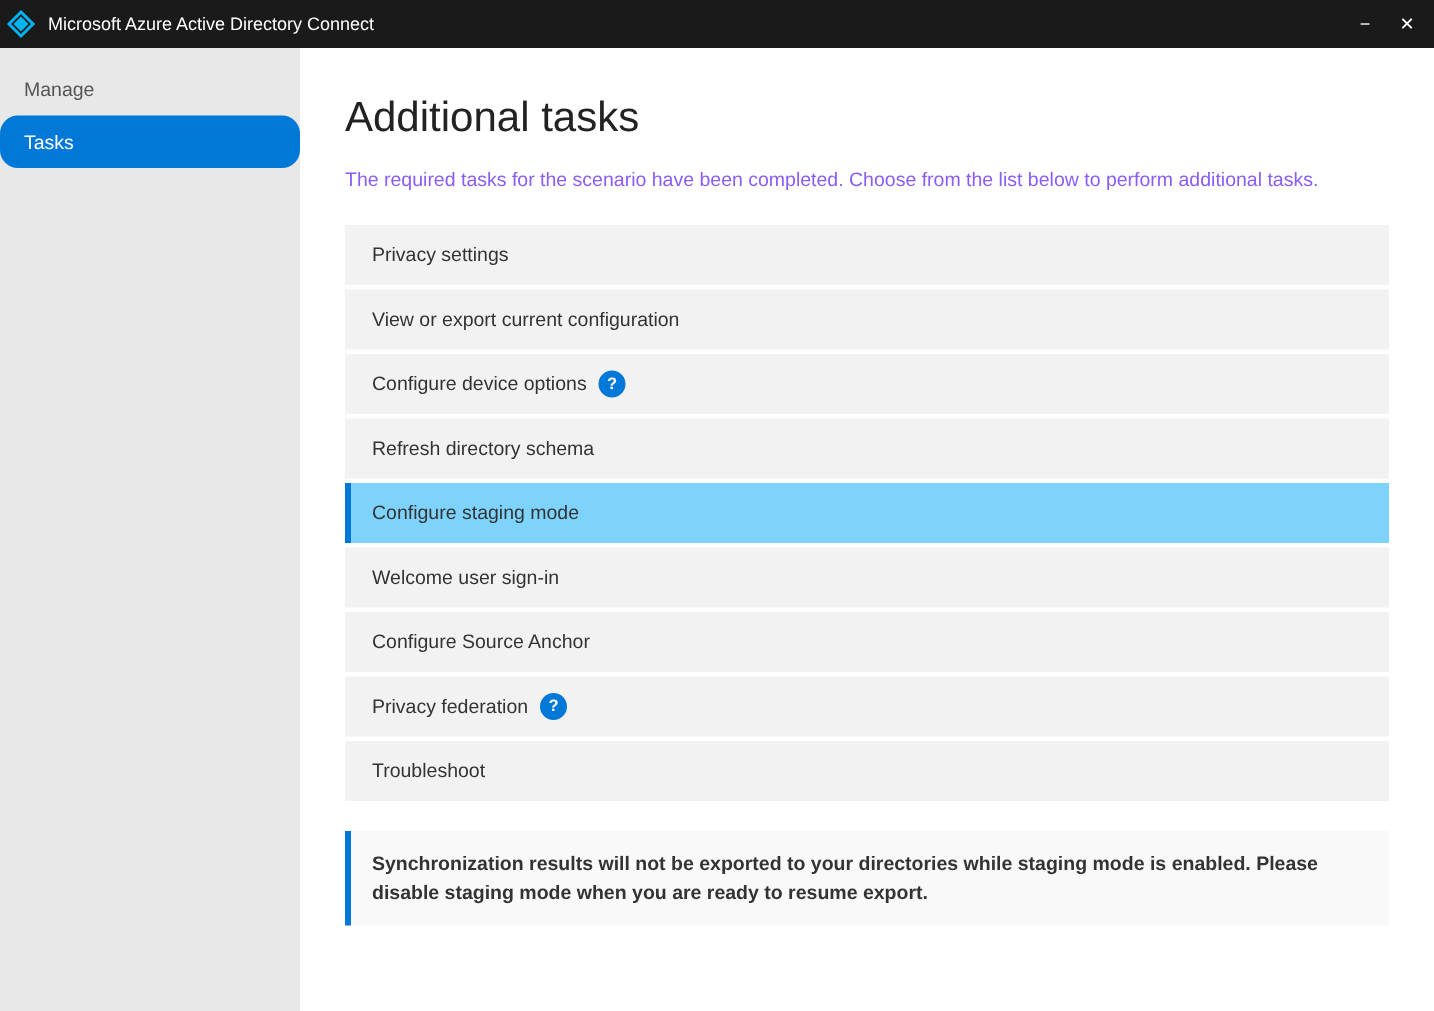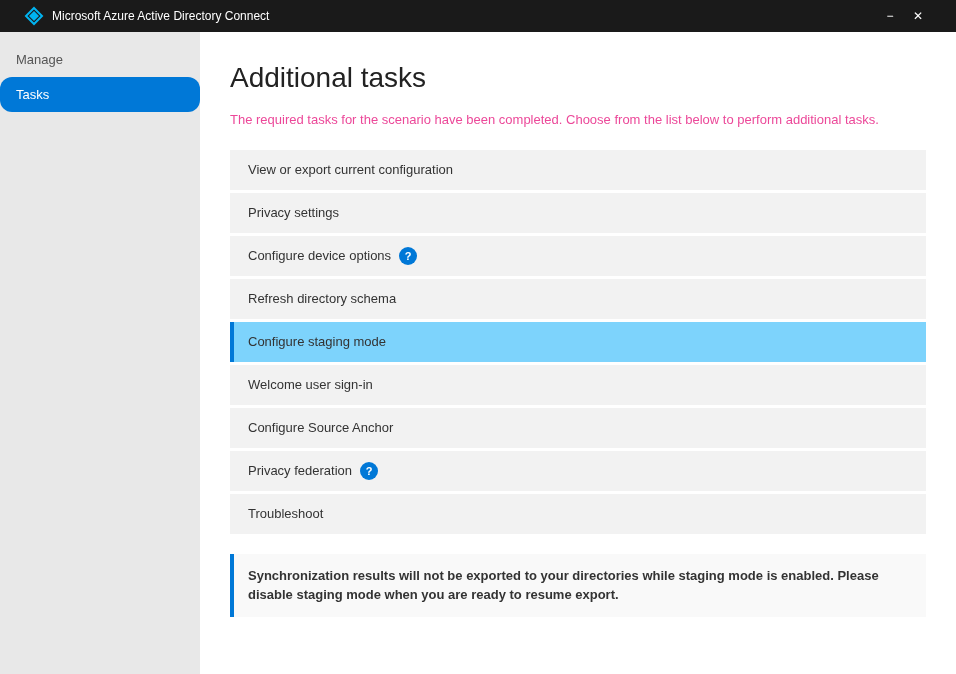--- a/index.html
+++ b/index.html
@@ -19,21 +19,21 @@
       display: flex;
       flex-direction: column;
       background: #2d2d2d;
     }
 
     .title-bar {
       height: 32px;
       background: #1a1a1a;
       display: flex;
       align-items: center;
-      padding: 0 24px;
+      padding: 0 4px;
       flex-shrink: 0;
     }
 
     .title-bar-icon {
       width: 20px;
       height: 20px;
       margin-right: 8px;
       flex-shrink: 0;
     }
 
@@ -96,21 +96,21 @@
 
     .page-title {
       font-size: 28px;
       font-weight: 400;
       color: #222;
       margin-bottom: 16px;
     }
 
     .description {
       font-size: 13px;
-      color: #ec4899;
+      color: #8b5cf6;
       margin-bottom: 20px;
       line-height: 1.5;
     }
 
     .task-list {
       display: flex;
       flex-direction: column;
       gap: 3px;
       margin-bottom: 20px;
     }
@@ -188,25 +188,25 @@
       </div>
     </div>
 
     <div class="content-area">
       <h1 class="page-title">Additional tasks</h1>
       <p class="description">The required tasks for the scenario have been completed. Choose from the list below to perform additional tasks.</p>
 
       <div class="task-list">
 
         <div class="task-item">
+          <span>Privacy settings</span>
+        </div>
+
+        <div class="task-item">
           <span>View or export current configuration</span>
-        </div>
-
-        <div class="task-item">
-          <span>Privacy settings</span>
         </div>
 
 
         <div class="task-item">
           <span>Configure device options</span>
           <span class="help-icon">?</span>
         </div>
 
         <div class="task-item">
           <span>Refresh directory schema</span>

